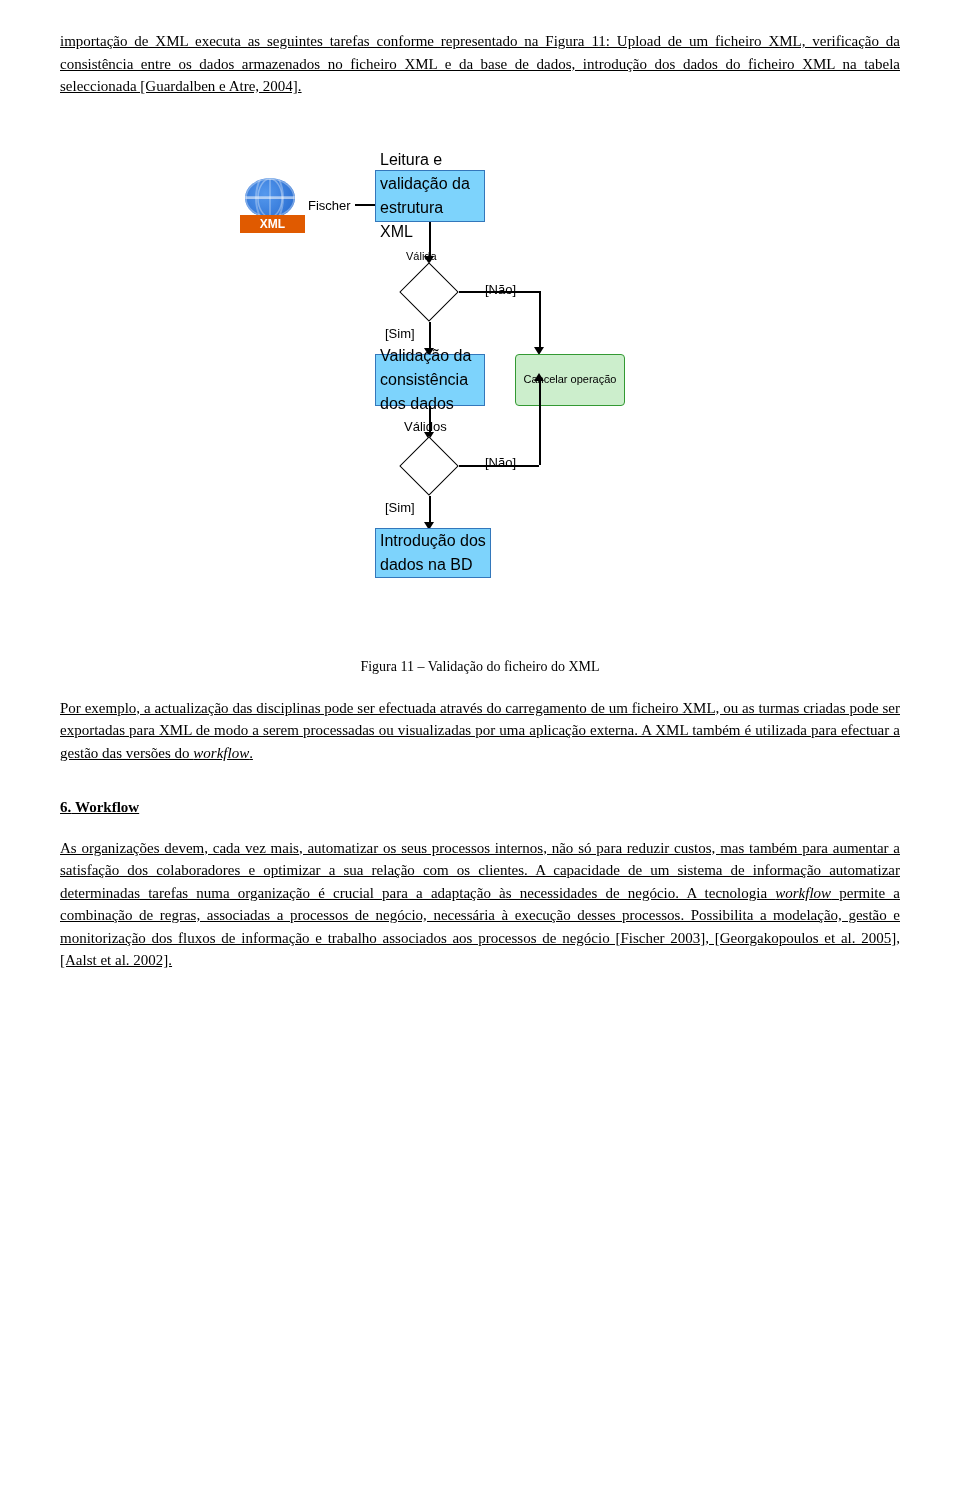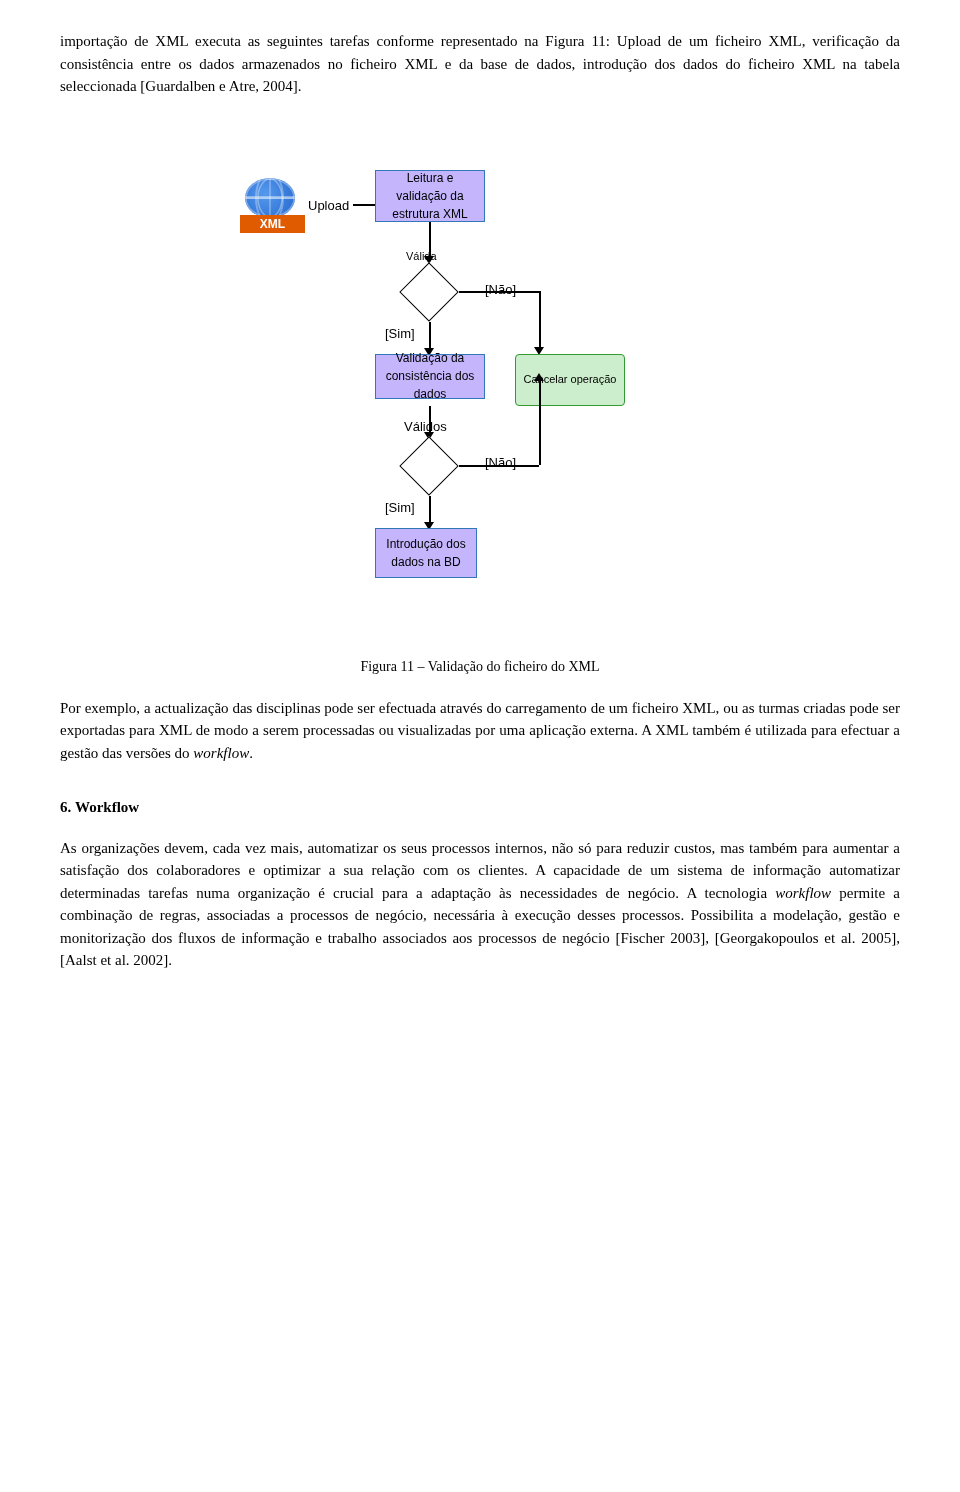--- a/index.html
+++ b/index.html
@@ -9,20 +9,21 @@
       color: #000;
       background: #fff;
       width: 960px;
       padding: 30px 60px 40px 60px;
       line-height: 1.5;
     }
 
     .text-block {
       text-align: justify;
       margin-bottom: 18px;
+      text-decoration: underline;
     }
 
     .diagram-container {
       display: flex;
       justify-content: center;
       margin: 30px 0 8px 0;
     }
 
     .diagram-inner {
       position: relative;
@@ -109,24 +110,24 @@
       right: -1px;
       top: -5px;
       border-left: 8px solid #000;
       border-top: 5px solid transparent;
       border-bottom: 5px solid transparent;
     }
 
     
     .proc-box {
       position: absolute;
-      background: #c4b5fd;
+      background: #7dd3fc;
       border: 1.5px solid #3377bb;
-      text-align: center;
-      font-size: 12px;
+      text-align: left;
+      font-size: 16px;
       font-family: Arial, sans-serif;
       display: flex;
       align-items: center;
       justify-content: center;
       padding: 4px;
     }
 
     
     .diamond-wrap {
       position: absolute;
@@ -231,21 +232,21 @@
           <line x1="1" y1="20" x2="49" y2="20" stroke="rgba(255,255,255,0.35)" stroke-width="1.5"></line>
           <line x1="25" y1="1" x2="25" y2="39" stroke="rgba(255,255,255,0.35)" stroke-width="1.5"></line>
         </svg>
       </div>
       <div class="xml-label-box">
         <span>XML</span>
       </div>
     </div>
 
     <div class="upload-area">
-      <span class="upload-text">Upload</span>
+      <span class="upload-text">Fischer</span>
       <div class="arrow-right"></div>
     </div>
 
     <div class="proc-box" style="left:155px; top:42px; width:110px; height:52px;">
       <span>Leitura e validação da estrutura XML</span>
     </div>
 
     <div class="connector connector-v" style="left:209px; top:94px; height:38px;"></div>
     <div class="arrow-down-tip" style="left:204px; top:128px;"></div>
 
@@ -259,21 +260,21 @@
     <div class="connector connector-h" style="left:239px; top:163px; width:80px;"></div>
 
     <div class="connector connector-v" style="left:319px; top:163px; height:60px;"></div>
     <div class="arrow-down-tip" style="left:314px; top:219px;"></div>
 
     <span class="label-text" style="left:165px; top:196px;">[Sim]</span>
 
     <div class="connector connector-v" style="left:209px; top:194px; height:30px;"></div>
     <div class="arrow-down-tip" style="left:204px; top:220px;"></div>
 
-    <div class="proc-box" style="left:155px; top:226px; width:110px; height:45px;">
+    <div class="proc-box" style="left:155px; top:226px; width:110px; height:52px;">
       <span>Validação da consistência dos dados</span>
     </div>
 
     <div class="cancel-box" style="left:295px; top:226px; width:110px; height:52px;">
       <span>Cancelar operação</span>
     </div>
 
     <div class="connector connector-v" style="left:209px; top:278px; height:30px;"></div>
     <div class="arrow-down-tip" style="left:204px; top:304px;"></div>
 
@@ -289,21 +290,21 @@
 
     <div class="connector connector-v" style="left:319px; top:252px; height:85px;"></div>
 
     <div class="arrow-up-tip" style="left:314px; top:245px;"></div>
 
     <span class="label-text" style="left:165px; top:370px;">[Sim]</span>
 
     <div class="connector connector-v" style="left:209px; top:368px; height:30px;"></div>
     <div class="arrow-down-tip" style="left:204px; top:394px;"></div>
 
-    <div class="proc-box" style="left:155px; top:400px; width:102px; height:50px;">
+    <div class="proc-box" style="left:155px; top:400px; width:116px; height:50px;">
       <span>Introdução dos dados na BD</span>
     </div>
 
   </div>
 </div>
 
 <div class="figure-caption">
   <span>Figura 11 – Validação do ficheiro do XML</span>
 </div>
 

